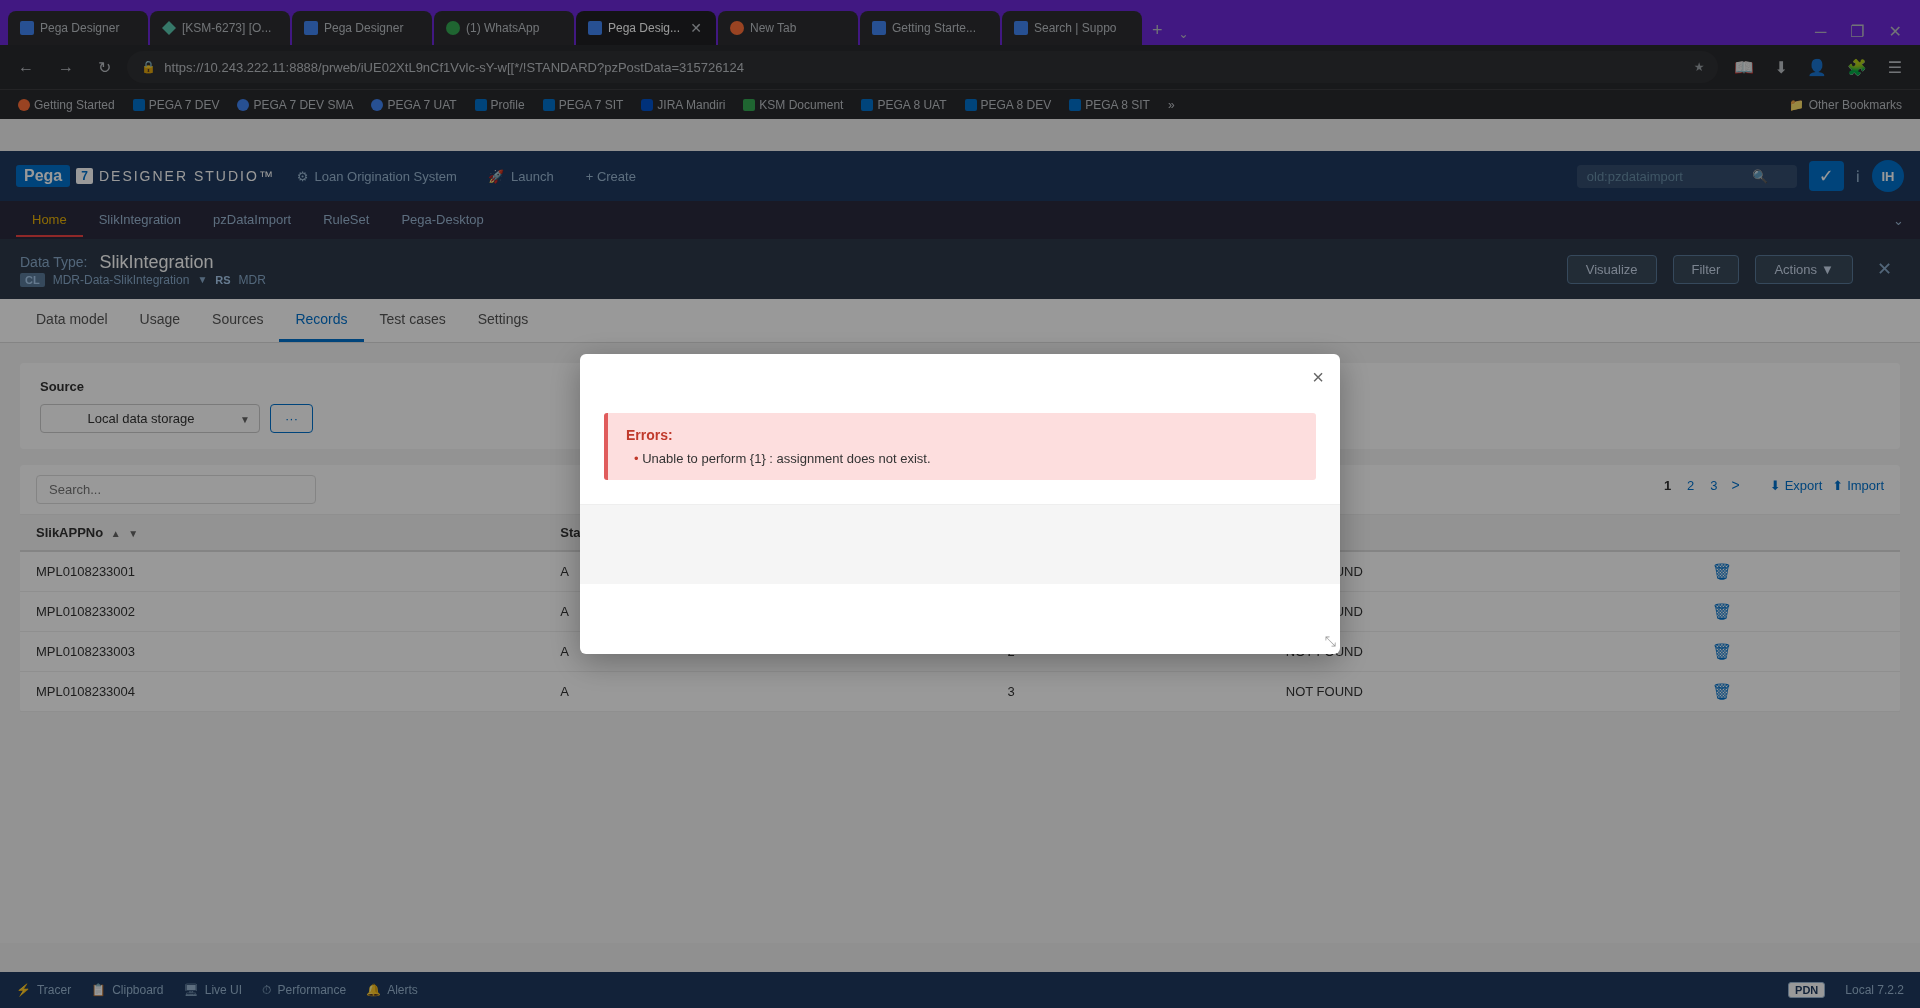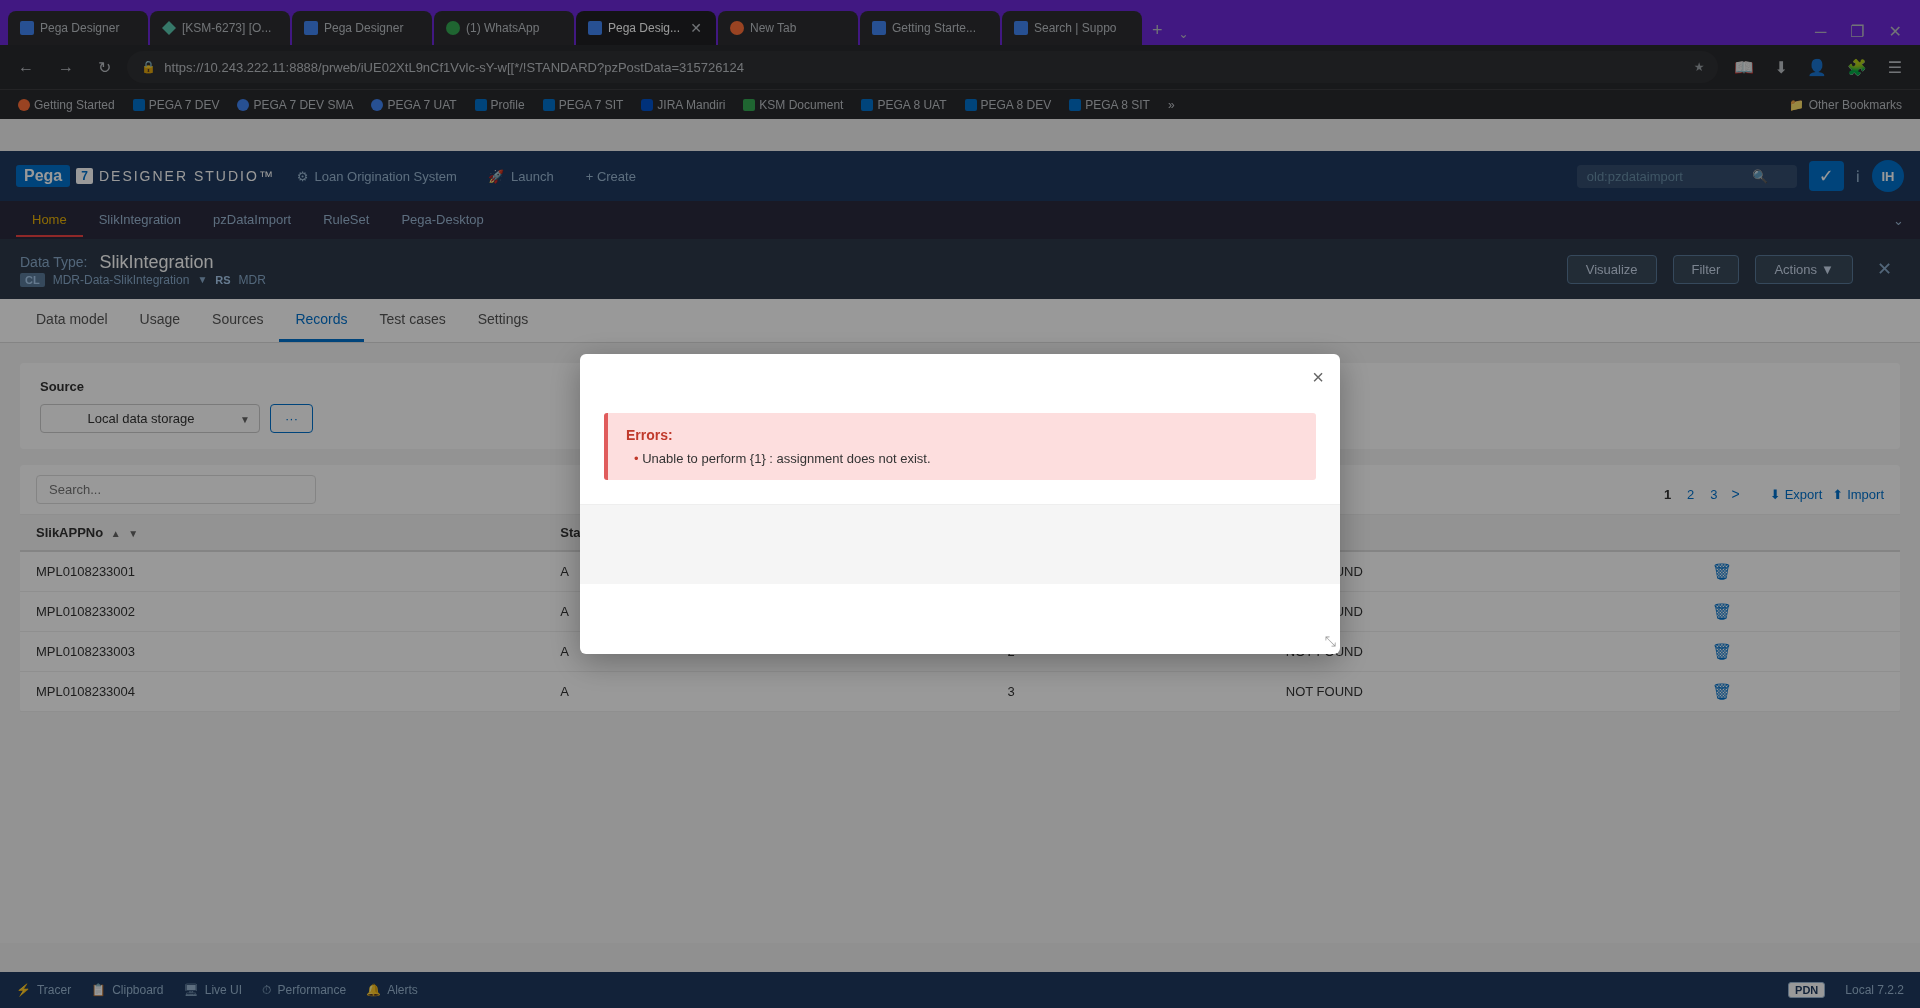--- a/index.html
+++ b/index.html
@@ -97,21 +97,21 @@
     .source-section { background: white; padding: 16px 20px; border-radius: 4px; margin-bottom: 16px; }
     .source-label { font-size: 13px; font-weight: 600; color: #333; margin-bottom: 10px; }
     .source-row { display: flex; align-items: center; gap: 10px; }
     .source-select { padding: 6px 12px; border: 1px solid #ccc; border-radius: 4px; font-size: 13px; color: #333; background: white; min-width: 220px; cursor: pointer; appearance: none; padding-right: 30px; position: relative; text-align: center; }
     .select-wrapper { position: relative; display: inline-block; }
     .select-wrapper::after { content: '▼'; position: absolute; right: 10px; top: 50%; transform: translateY(-50%); font-size: 10px; color: #666; pointer-events: none; }
     .btn-source-action { background: white; border: 1px solid #0072ce; color: #0072ce; padding: 6px 14px; border-radius: 4px; cursor: pointer; font-size: 13px; }
 
     
     .table-section { background: white; border-radius: 4px; }
-    .table-toolbar { display: flex; align-items: flex-end; padding: 10px 16px; border-bottom: 1px solid #eee; }
+    .table-toolbar { display: flex; align-items: flex-start; padding: 10px 16px; border-bottom: 1px solid #eee; }
     .search-input { padding: 6px 12px; border: 1px solid #ddd; border-radius: 4px; font-size: 13px; width: 280px; color: #999; }
     .table-actions { margin-left: auto; display: flex; gap: 10px; align-items: center; }
     .pagination { display: flex; align-items: center; gap: 4px; font-size: 13px; color: #333; margin-right: 16px; }
     .page-num { padding: 2px 6px; cursor: pointer; color: #0072ce; border-radius: 3px; }
     .page-num.active { color: #333; font-weight: bold; }
     .page-next { color: #0072ce; cursor: pointer; font-size: 14px; padding: 2px 4px; }
     .btn-export { display: flex; align-items: center; gap: 4px; color: #0072ce; font-size: 13px; cursor: pointer; background: none; border: none; }
     .btn-import { display: flex; align-items: center; gap: 4px; color: #0072ce; font-size: 13px; cursor: pointer; background: none; border: none; }
 
     table { width: 100%; border-collapse: collapse; font-size: 13px; }

